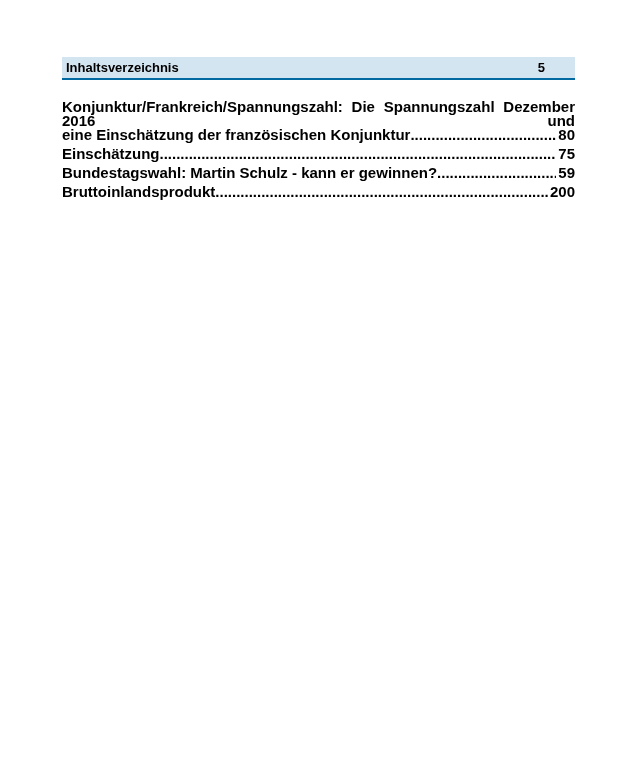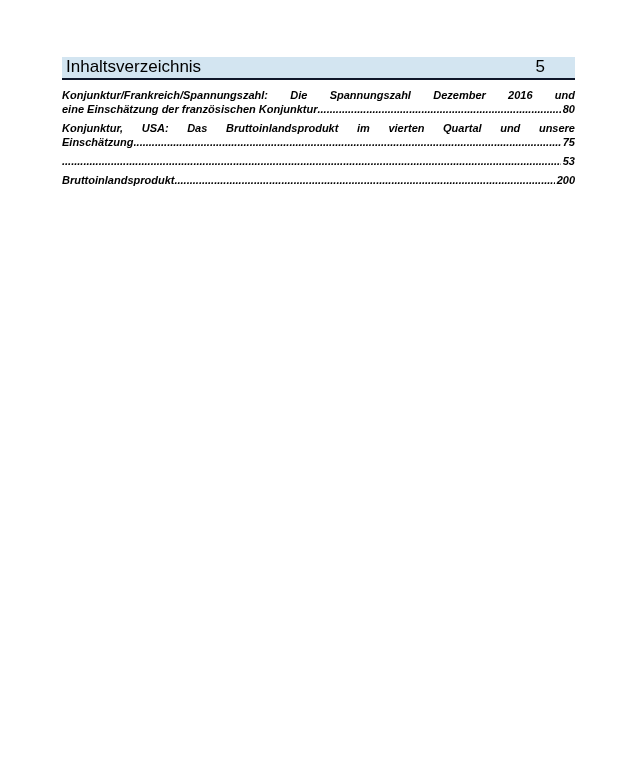--- a/index.html
+++ b/index.html
@@ -19,40 +19,39 @@
   .content {
     position: absolute;
     left: 62px;
     top: 57px;
     width: 513px;
   }
   .header-bar {
     box-sizing: border-box;
     height: 23px;
     background: #d3e5f1;
-    border-bottom: 2px solid #0f172a;
+    border-bottom: 2px solid #0369a1;
     display: flex;
     align-items: center;
     justify-content: space-between;
     padding: 0 30px 1px 4px;
-    font-size: 17px;
-    font-weight: 400;
+    font-size: 13px;
+    font-weight: 700;
   }
   .header-title {
     white-space: nowrap;
   }
   .header-pagenum {
     white-space: nowrap;
   }
   .toc {
-    margin-top: 8px;
-    font-size: 11px;
+    margin-top: 20px;
+    font-size: 15px;
     line-height: 14px;
     font-weight: bold;
-    font-style: italic;
   }
   .toc-entry {
     margin: 0 0 5px 0;
   }
   .toc-line-wrap {
     text-align: justify;
     text-align-last: justify;
   }
   .toc-line-last {
     display: flex;
@@ -89,32 +88,32 @@
       <div class="toc-entry">
         <div class="toc-line-wrap">Konjunktur/Frankreich/Spannungszahl: Die Spannungszahl Dezember 2016 und</div>
         <div class="toc-line-last">
           <span class="toc-last-text">eine Einschätzung der französischen Konjunktur</span>
           <span class="dot-leader">........................................................................................................................................................................</span>
           <span class="toc-pagenum">80</span>
         </div>
       </div>
 
       <div class="toc-entry">
-        <div class="toc-line-wrap">Konjunktur, USA: Das Bruttoinlandsprodukt im vierten Quartal und unsere</div>
         <div class="toc-line-last">
           <span class="toc-last-text">Einschätzung</span>
           <span class="dot-leader">........................................................................................................................................................................</span>
           <span class="toc-pagenum">75</span>
         </div>
       </div>
 
       <div class="toc-entry">
         <div class="toc-line-last">
+          <span class="toc-last-text">Bundestagswahl: Martin Schulz - kann er gewinnen?</span>
           <span class="dot-leader">........................................................................................................................................................................</span>
-          <span class="toc-pagenum">53</span>
+          <span class="toc-pagenum">59</span>
         </div>
       </div>
 
       <div class="toc-entry">
         <div class="toc-line-last">
           <span class="toc-last-text">Bruttoinlandsprodukt</span>
           <span class="dot-leader">........................................................................................................................................................................</span>
           <span class="toc-pagenum">200</span>
         </div>
       </div>

